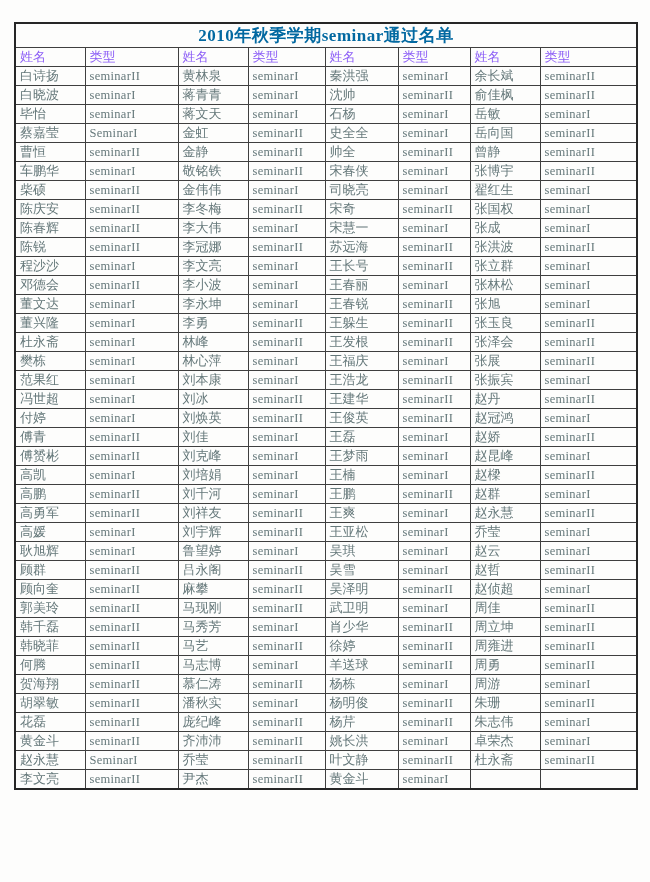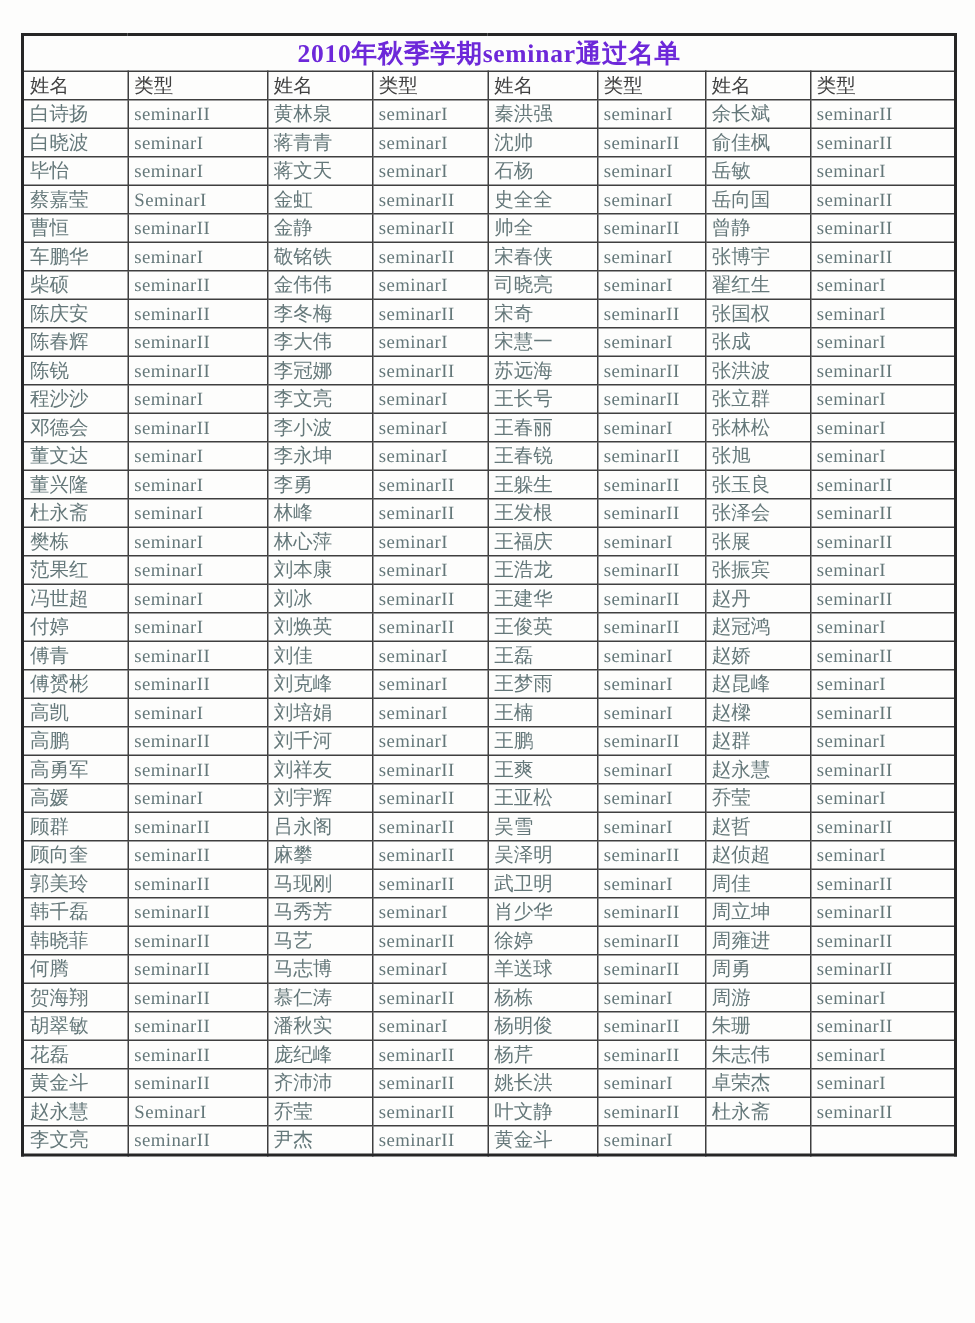--- a/index.html
+++ b/index.html
@@ -26,30 +26,30 @@
   }
   .seminar-table th, .seminar-table td {
     border: 1px solid #3f3f3f;
     overflow: hidden;
     white-space: nowrap;
   }
   .title-row th {
     height: 21px;
     font-size: 17px;
     font-weight: bold;
-    color: #6d28d9;
+    color: #0369a1;
     text-align: center;
     letter-spacing: 0.5px;
     padding: 0;
   }
   .header-row th {
     height: 15px;
     font-weight: normal;
     text-align: left;
-    color: #404040;
+    color: #8b5cf6;
     font-size: 13px;
     line-height: 16px;
     padding: 1px 2px 1px 4px;
   }
   .seminar-table td {
     height: 15px;
     color: #65787a;
     font-size: 13px;
     line-height: 16px;
     padding: 1px 2px 1px 4px;
@@ -343,20 +343,30 @@
           <td class="name-cell">高媛</td>
           <td class="type-cell">seminarI</td>
           <td class="name-cell">刘宇辉</td>
           <td class="type-cell">seminarII</td>
           <td class="name-cell">王亚松</td>
           <td class="type-cell">seminarI</td>
           <td class="name-cell">乔莹</td>
           <td class="type-cell">seminarI</td>
         </tr>
         <tr>
+          <td class="name-cell">耿旭辉</td>
+          <td class="type-cell">seminarI</td>
+          <td class="name-cell">鲁望婷</td>
+          <td class="type-cell">seminarI</td>
+          <td class="name-cell">吴琪</td>
+          <td class="type-cell">seminarI</td>
+          <td class="name-cell">赵云</td>
+          <td class="type-cell">seminarI</td>
+        </tr>
+        <tr>
           <td class="name-cell">顾群</td>
           <td class="type-cell">seminarII</td>
           <td class="name-cell">吕永阁</td>
           <td class="type-cell">seminarII</td>
           <td class="name-cell">吴雪</td>
           <td class="type-cell">seminarI</td>
           <td class="name-cell">赵哲</td>
           <td class="type-cell">seminarII</td>
         </tr>
         <tr>

